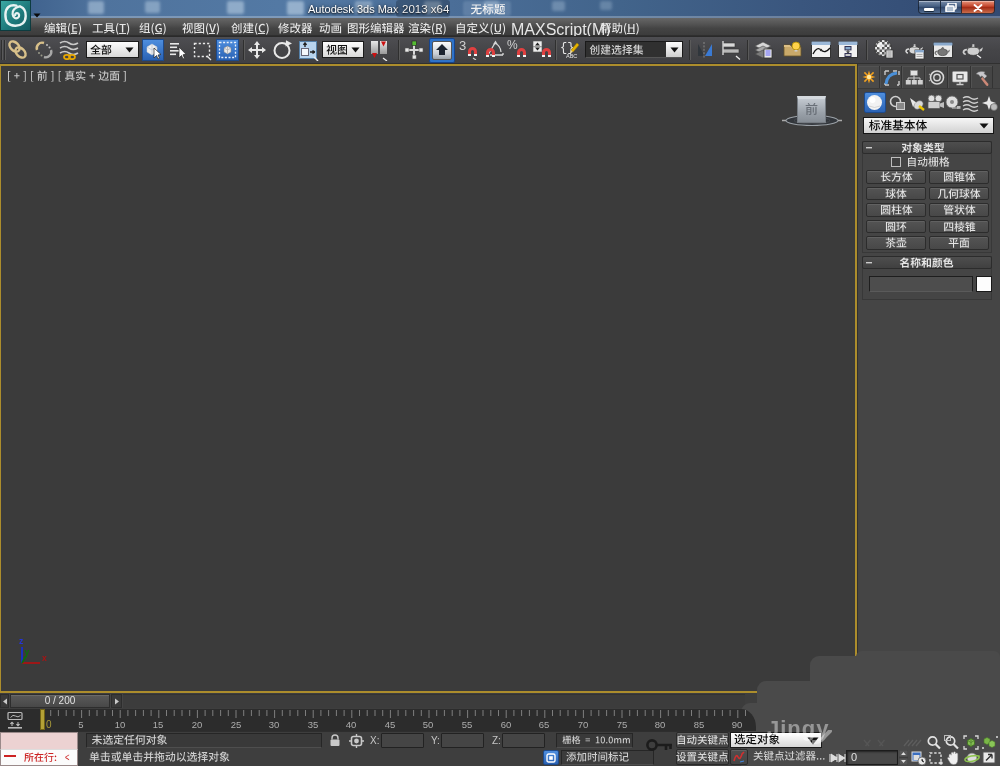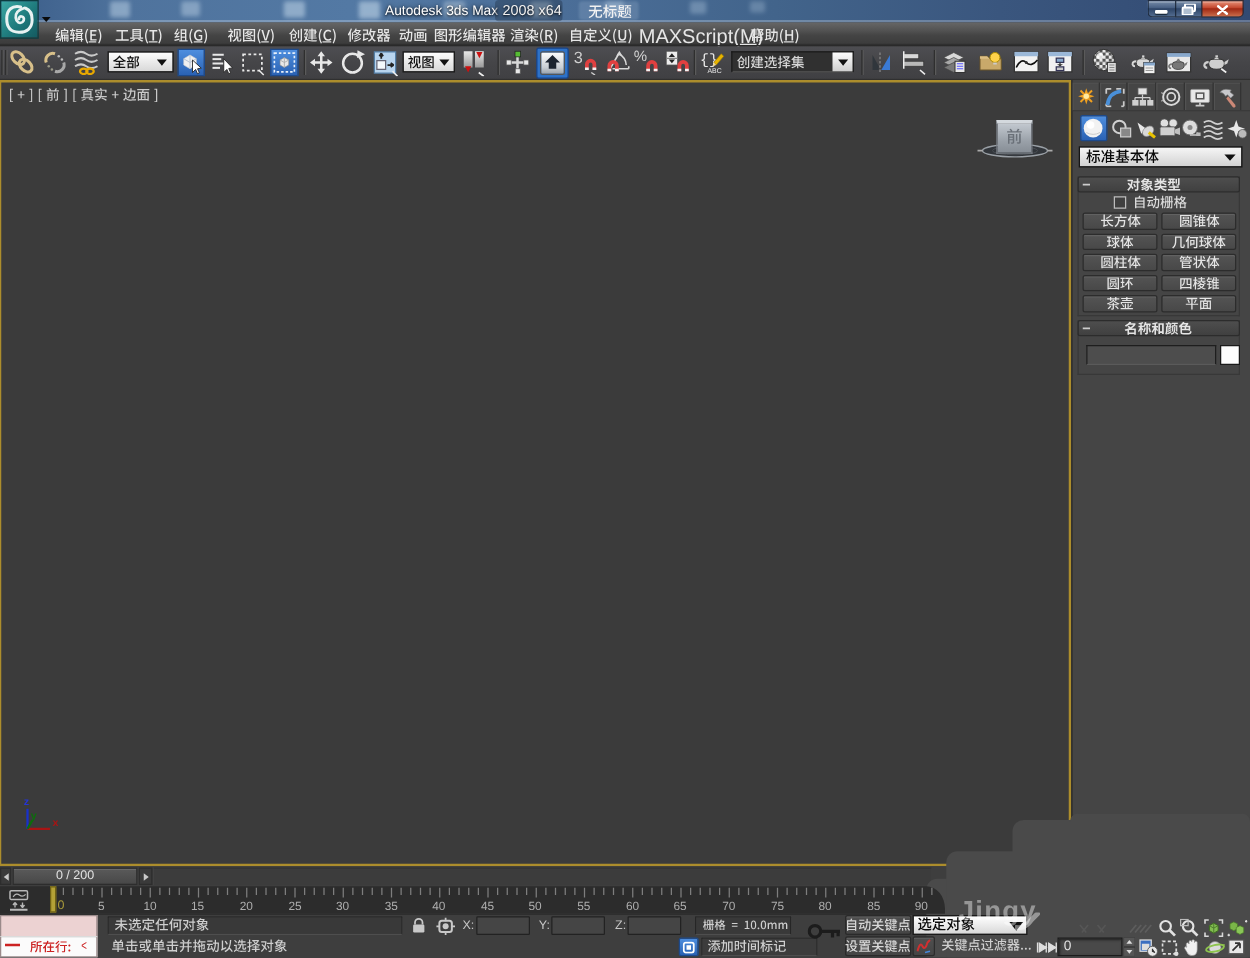--- a/index.html
+++ b/index.html
@@ -15,21 +15,21 @@
 <div class="abs" style="left:287px;top:1px;width:17px;height:14px;background:#b9cfe3;opacity:0.65;border-radius:2px;filter:blur(1.5px)"></div>
 <div class="abs" style="left:355px;top:1px;width:17px;height:12px;background:#b9cfe3;opacity:0.55;border-radius:2px;filter:blur(1.5px)"></div>
 <div class="abs" style="left:424px;top:1px;width:17px;height:13px;background:#b9cfe3;opacity:0.6;border-radius:2px;filter:blur(1.5px)"></div>
 <div class="abs" style="left:484px;top:1px;width:15px;height:11px;background:#b9cfe3;opacity:0.5;border-radius:2px;filter:blur(1.5px)"></div>
 <div class="abs" style="left:552px;top:1px;width:13px;height:10px;background:#b9cfe3;opacity:0.35;border-radius:2px;filter:blur(1.5px)"></div>
 <div class="abs" style="left:600px;top:1px;width:12px;height:9px;background:#b9cfe3;opacity:0.3;border-radius:2px;filter:blur(1.5px)"></div>
 <div class="abs" style="left:0;top:16px;width:1000px;height:2px;background:rgba(255,255,255,.25)"></div>
 </div>
 <div class="abs" style="left:308px;top:3px;width:200px;height:14px;color:#fff;font-size:11px;text-shadow:0 1px 2px rgba(0,0,0,.9),0 0 4px rgba(0,0,0,.6);white-space:nowrap">Autodesk 3ds Max&nbsp;</div>
 <div class="abs" style="left:396px;top:0px;width:54px;height:17px;background:rgba(15,25,40,.3);border-radius:3px"></div>
-<div class="abs" style="left:402px;top:3px;color:#f0f0f0;font-size:11.5px;text-shadow:0 1px 2px #000">2008 x64</div>
+<div class="abs" style="left:402px;top:3px;color:#f0f0f0;font-size:11.5px;text-shadow:0 1px 2px #000">2013 x64</div>
 <div class="abs" style="left:463px;top:1px;width:48px;height:15px;background:rgba(150,175,205,.28);border-radius:3px;filter:blur(1px)"></div>
 <div style="position:absolute;left:470px;top:3px">
     <svg width="36" height="14" viewBox="0 -10.8 36 14.4" style="display:block">
       <path d="M1.3 -9.3V-8.2H5.2C5.2 -7.5 5.1 -6.6 5.0 -5.9H0.6V-4.7H4.8C4.3 -2.8 3.2 -1.0 0.4 0.1C0.7 0.3 1.0 0.7 1.2 1.0C4.3 -0.2 5.5 -2.4 6.0 -4.7H6.1V-0.9C6.1 0.3 6.5 0.7 7.8 0.7C8.1 0.7 9.6 0.7 9.9 0.7C11.1 0.7 11.4 0.2 11.6 -1.8C11.2 -1.9 10.7 -2.1 10.5 -2.3C10.4 -0.7 10.3 -0.4 9.8 -0.4C9.4 -0.4 8.2 -0.4 8.0 -0.4C7.4 -0.4 7.3 -0.5 7.3 -0.9V-4.7H11.5V-5.9H6.2C6.3 -6.6 6.3 -7.5 6.4 -8.2H10.8V-9.3Z M17.6 -9.3V-8.2H22.9V-9.3ZM21.3 -3.9C21.9 -2.6 22.4 -1.1 22.5 -0.1L23.6 -0.5C23.4 -1.4 22.8 -3.0 22.3 -4.2ZM17.8 -4.1C17.4 -2.9 16.9 -1.6 16.3 -0.7C16.5 -0.6 17.0 -0.3 17.2 -0.1C17.8 -1.1 18.4 -2.5 18.8 -3.9ZM17.1 -6.4V-5.4H19.5V-0.4C19.5 -0.3 19.5 -0.2 19.3 -0.2C19.2 -0.2 18.6 -0.2 18.1 -0.2C18.2 0.1 18.4 0.6 18.4 0.9C19.2 0.9 19.8 0.9 20.2 0.7C20.6 0.6 20.7 0.2 20.7 -0.4V-5.4H23.5V-6.4ZM14.3 -10.1V-7.7H12.5V-6.6H14.0C13.7 -5.2 13.0 -3.5 12.2 -2.6C12.4 -2.4 12.7 -1.9 12.9 -1.5C13.4 -2.3 13.9 -3.4 14.3 -4.6V1.0H15.4V-5.0C15.8 -4.5 16.2 -3.8 16.4 -3.4L17.0 -4.3C16.8 -4.6 15.7 -5.9 15.4 -6.3V-6.6H16.9V-7.7H15.4V-10.1Z M26.2 -7.3H28.4V-6.6H26.2ZM26.2 -8.9H28.4V-8.1H26.2ZM25.2 -9.6V-5.8H29.4V-9.6ZM32.3 -6.3C32.2 -3.3 32.0 -1.8 29.5 -1.1C29.7 -0.9 29.9 -0.6 30.0 -0.3C32.8 -1.2 33.1 -3.0 33.2 -6.3ZM32.8 -2.1C33.5 -1.6 34.4 -0.9 34.8 -0.4L35.5 -1.1C35.1 -1.5 34.1 -2.3 33.4 -2.7ZM25.3 -3.6C25.3 -1.9 25.1 -0.5 24.3 0.5C24.6 0.6 25.0 0.9 25.1 1.0C25.5 0.5 25.8 -0.2 26.0 -1.0C27.0 0.5 28.6 0.8 31.0 0.8H35.2C35.3 0.5 35.5 0.0 35.6 -0.2C34.8 -0.2 31.7 -0.2 31.1 -0.2C29.8 -0.2 28.7 -0.2 27.9 -0.5V-2.1H29.8V-3.0H27.9V-4.1H30.0V-5.0H24.6V-4.1H26.9V-1.1C26.6 -1.4 26.4 -1.7 26.2 -2.1C26.2 -2.6 26.2 -3.0 26.3 -3.5ZM30.4 -7.7V-2.6H31.3V-6.8H34.0V-2.7H35.0V-7.7H32.8L33.2 -8.7H35.5V-9.6H30.0V-8.7H32.1C32.0 -8.3 31.9 -8.0 31.8 -7.7Z" fill="#f2f2f2"></path>
     </svg>
   </div>
 <div class="abs" style="left:918px;top:0;width:78px;height:15px">
 <div class="abs" style="left:0;top:0;width:22px;height:14px;background:linear-gradient(rgba(200,215,230,.45),rgba(90,115,145,.45) 45%,rgba(40,60,90,.5) 50%,rgba(120,145,175,.45));border:1px solid rgba(20,30,45,.8);border-right:none;border-bottom-left-radius:4px;box-shadow:inset 0 1px 0 rgba(255,255,255,.4)"></div>
 <div class="abs" style="left:22px;top:0;width:21px;height:14px;background:linear-gradient(rgba(200,215,230,.45),rgba(90,115,145,.45) 45%,rgba(40,60,90,.5) 50%,rgba(120,145,175,.45));border:1px solid rgba(20,30,45,.8);border-right:none;box-shadow:inset 0 1px 0 rgba(255,255,255,.4)"></div>
 <div class="abs" style="left:43px;top:0;width:34px;height:14px;background:linear-gradient(#e8937a,#c1442b 45%,#a02813 50%,#c96c4a);border:1px solid rgba(20,30,45,.8);border-bottom-right-radius:4px;box-shadow:inset 0 1px 0 rgba(255,255,255,.35)"></div>

